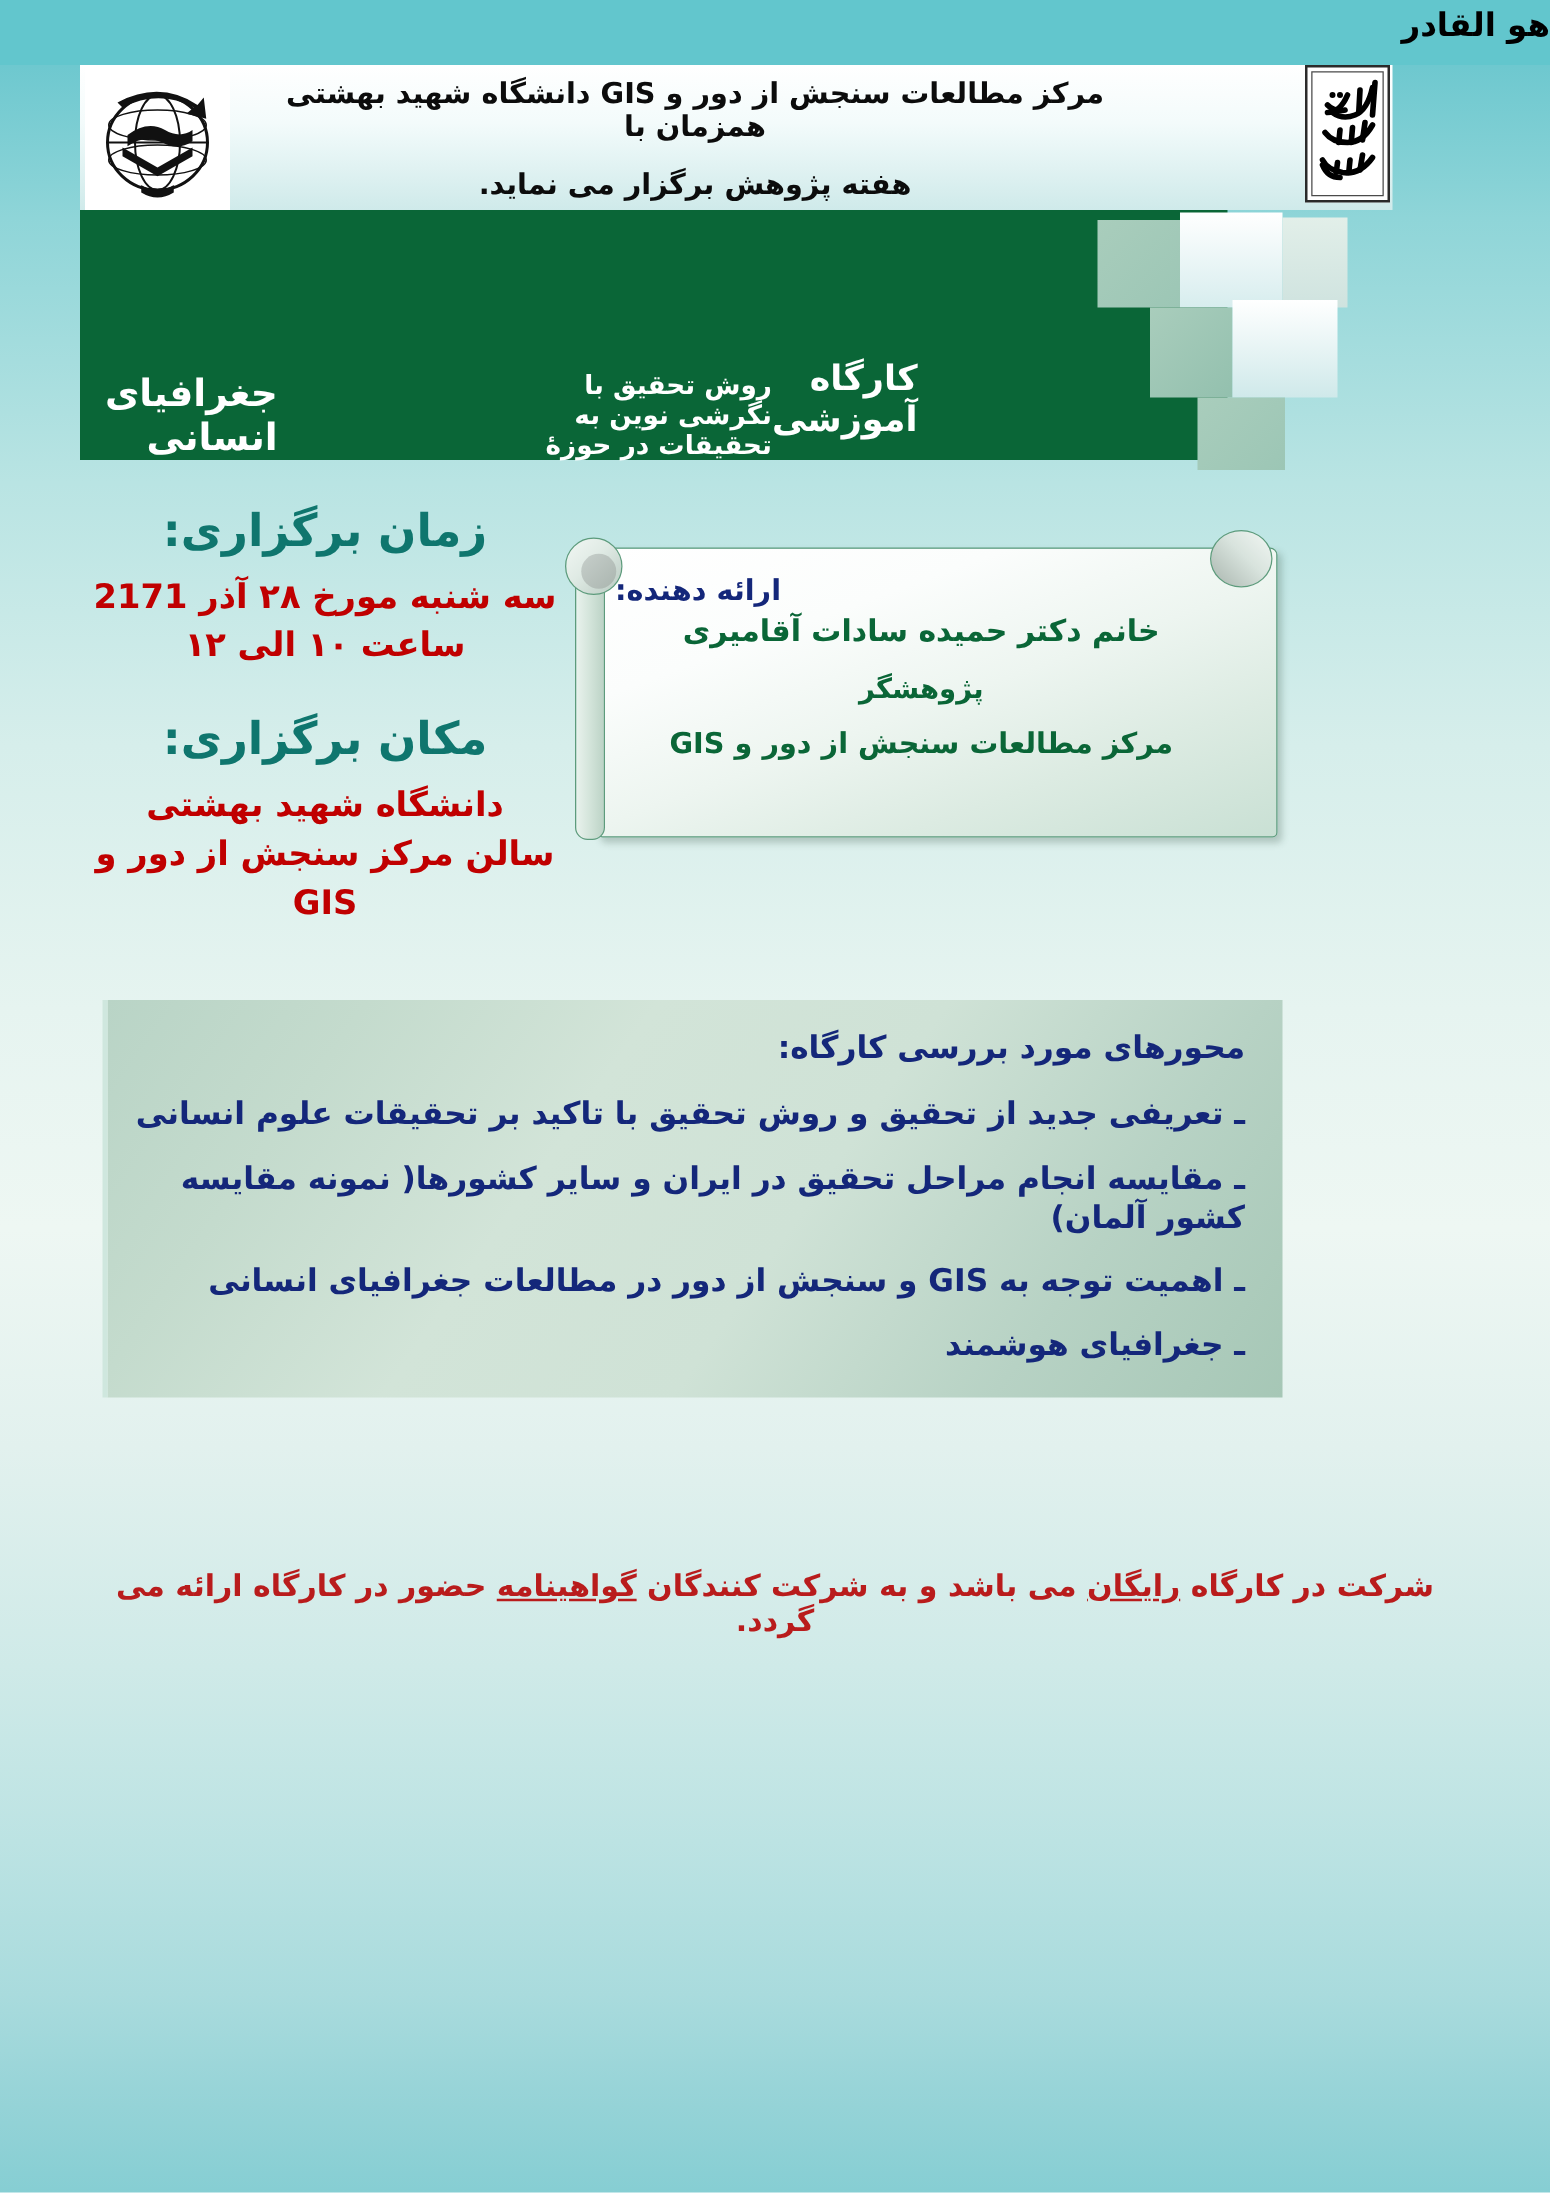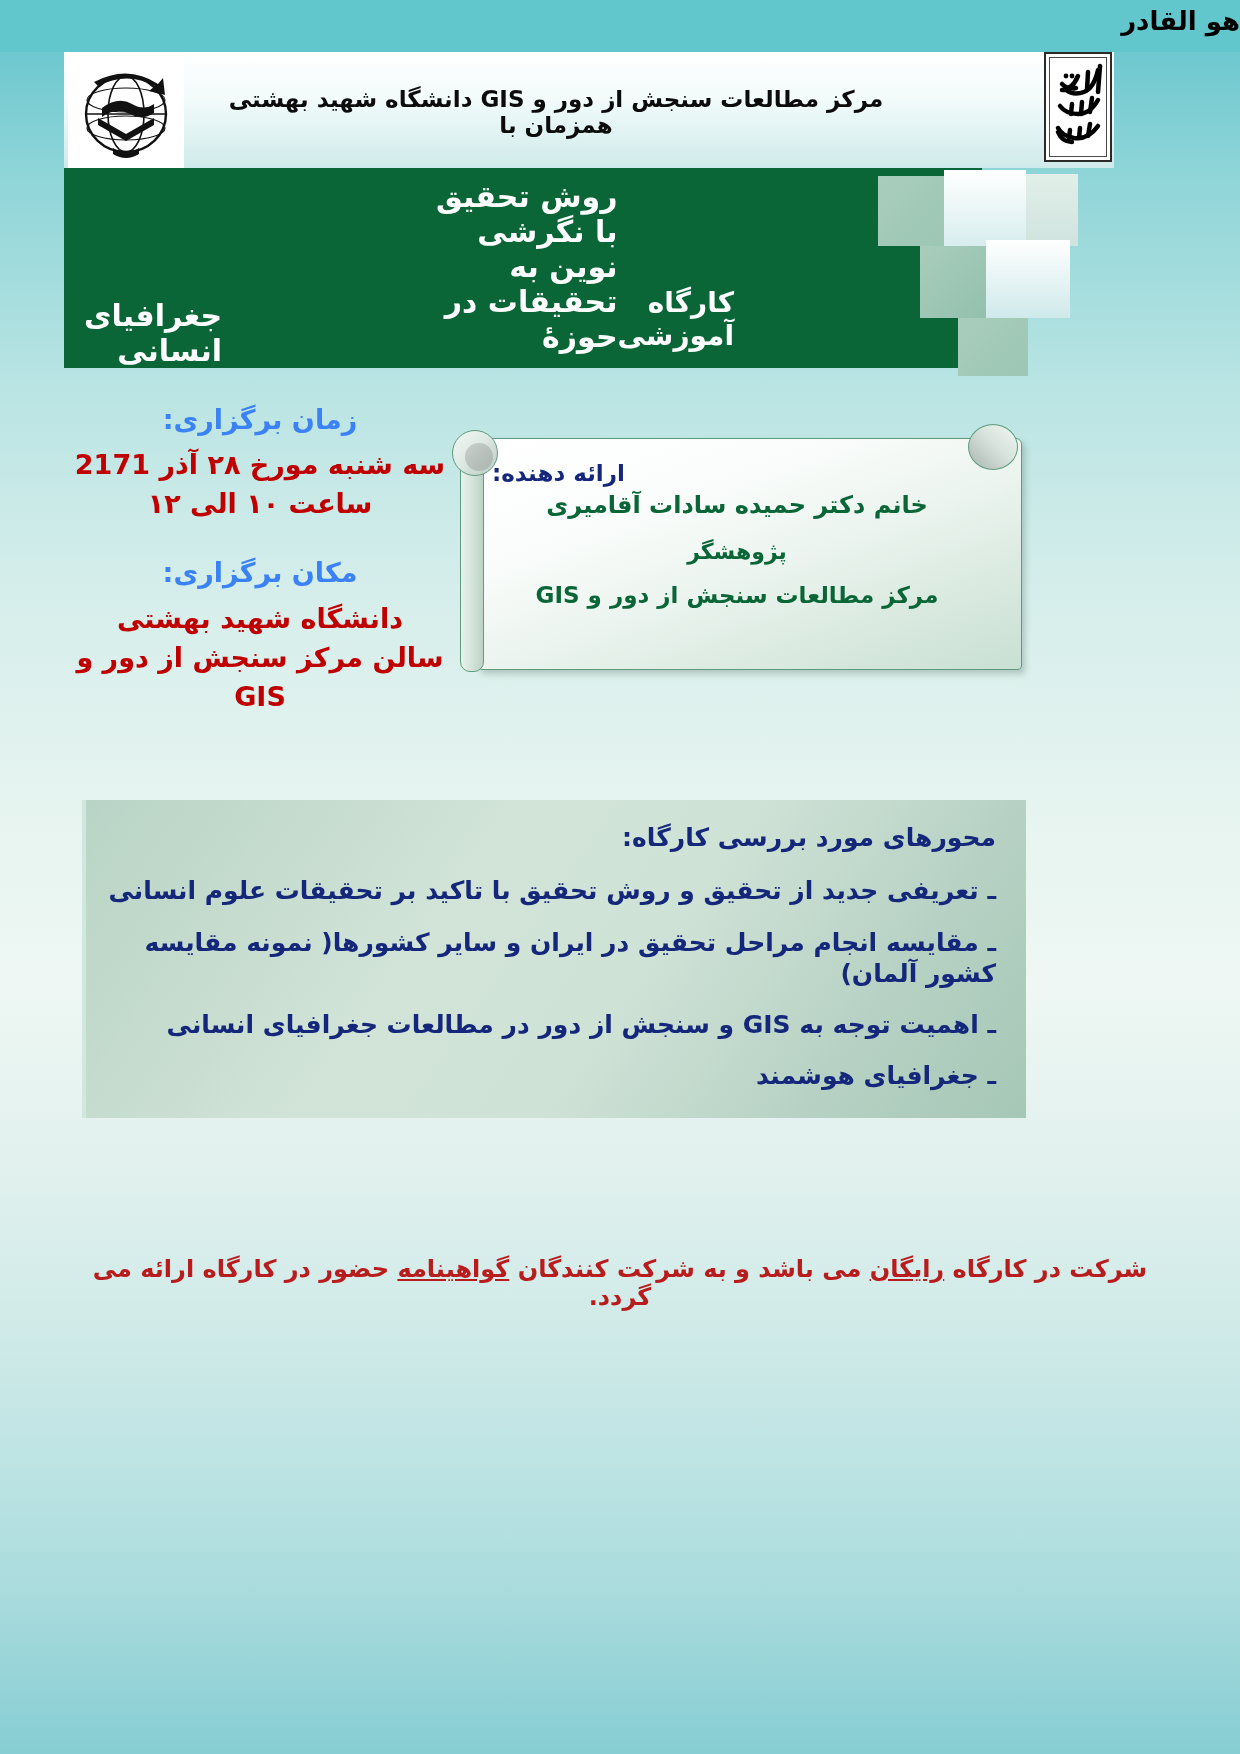--- a/index.html
+++ b/index.html
@@ -108,21 +108,21 @@
     flex-direction: row;
     justify-content: center;
     align-items: flex-end;
     text-align: right;
     padding-left: 20px;
     box-sizing: border-box;
     color: #ffffff;
     font-weight: bold;
   }
   .banner-line-1 { font-size: 28px; margin-bottom: 16px; padding-right: 190px; }
-  .banner-line-2 { font-size: 30px; margin-bottom: 14px; padding-right: 0px; }
+  .banner-line-2 { font-size: 21px; padding-right: 0px; }
   .banner-line-3 { font-size: 30px; padding-right: 210px; }
 
   
   .sq { position: absolute; }
   .sq-a { left: 878px; top: 176px; width: 66px; height: 70px;
           background: linear-gradient(135deg,#a9cdbc 0%, #9cc6b5 100%); }
   .sq-b { left: 944px; top: 170px; width: 82px; height: 76px;
           background: linear-gradient(180deg,#ffffff 0%, #d7edee 100%); }
   .sq-c { left: 1026px; top: 174px; width: 52px; height: 72px;
           background: linear-gradient(180deg,#e2efe9 0%, #cfe3df 100%); }
@@ -136,22 +136,22 @@
   
   .info-col {
     position: absolute;
     left: 60px; top: 400px;
     width: 400px;
     text-align: center;
     font-weight: bold;
     line-height: 1.45;
   }
   .info-head {
-    color: #3b82f6;
-    font-size: 27px;
+    color: #0f766e;
+    font-size: 36px;
     margin-bottom: 6px;
   }
   .info-val {
     color: #c00000;
     font-size: 27px;
   }
   .info-gap { height: 30px; }
 
   
   .scroll-wrap {
@@ -287,20 +287,21 @@
     <ellipse cx="58" cy="76" rx="39" ry="12" fill="none" stroke="#111" stroke-width="1.2"></ellipse>
     <path d="M34 56 q16 -12 30 -4 q12 7 22 0 l0 9 q-12 8 -24 1 q-14 -7 -28 3 z" fill="#111"></path>
     <path d="M30 66 l28 16 l28 -16 l0 7 l-28 16 l-28 -16 z" fill="#111"></path>
     <path d="M26 30 q34 -18 64 2 l5 -6 l2 17 l-16 -4 l6 -5 q-28 -15 -57 0 z" fill="#111"></path>
     <path d="M45 96 q13 9 26 0 l0 6 q-13 8 -26 0 z" fill="#111"></path>
   </svg>
 </div>
 
 <div class="header-text">
   <span>مرکز مطالعات سنجش از دور و GIS دانشگاه شهید بهشتی  همزمان با</span>
+  <span>هفته پژوهش برگزار می نماید.</span>
 </div>
 
 <div class="logo-sbu">
   <div class="logo-sbu-inner"></div>
   <svg width="62" height="104" viewBox="0 0 62 104" style="position:absolute;left:2px;top:2px;" aria-hidden="true">
     <g fill="none" stroke="#000" stroke-width="4.5" stroke-linecap="round">
       <path d="M50 14 q-4 18 -14 22 q-10 4 -18 -2"></path>
       <path d="M52 10 l-2 26"></path>
       <path d="M40 16 l-1 18"></path>
       <path d="M30 20 q-6 14 -16 14"></path>

